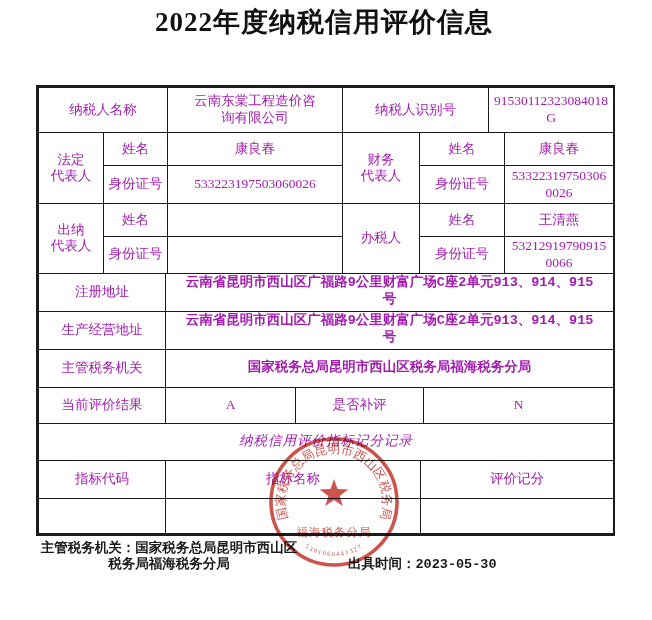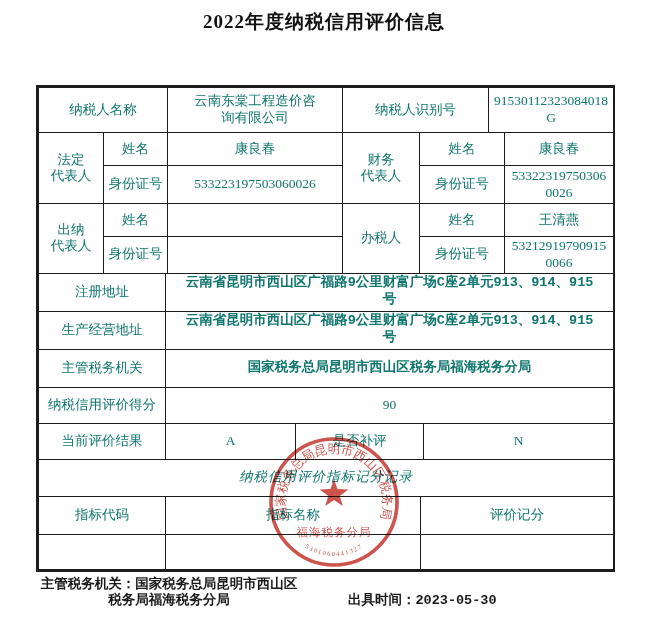--- a/index.html
+++ b/index.html
@@ -1,27 +1,27 @@
 <!DOCTYPE html>
 <html><head>
 <meta charset="utf-8">
 <style>
   html,body{margin:0;padding:0;background:#ffffff;}
   .page{
     position:relative;width:652px;height:620px;background:#ffffff;
     font-family:"Liberation Serif","DejaVu Serif",serif;color:#1a1a1a;overflow:hidden;
   }
   .title{
-    margin:8px 4px 0 0;text-align:center;font-size:19px;font-weight:700;
+    margin:8px 4px 0 0;text-align:center;font-size:27px;font-weight:700;
     letter-spacing:1px;line-height:28px;color:#111;
   }
   .doc{margin:49px 0 0 36px;width:575px;border:2px solid #1c1c1c;}
   .doc table{
     width:575px;table-layout:fixed;border-collapse:collapse;
-    font-size:13.5px;color:#0f766e;
+    font-size:13.5px;color:#a21caf;
   }
   .doc table + table{margin-top:-1px;}
   .doc td{
     border:1px solid #1c1c1c;text-align:center;vertical-align:middle;
     padding:1px 4px;line-height:1.25;overflow:hidden;
   }
   .blk{display:block;line-height:1.2;}
   .num{word-break:break-all;}
   .val-narrow{display:inline-block;max-width:132px;text-align:center;}
   .val-addr{display:inline-block;max-width:410px;}
@@ -127,24 +127,20 @@
         <td>注册地址</td>
         <td><span class="val-addr hei">云南省昆明市西山区广福路9公里财富广场C座2单元913、914、915号</span></td>
       </tr>
       <tr style="height:38px">
         <td>生产经营地址</td>
         <td><span class="val-addr hei">云南省昆明市西山区广福路9公里财富广场C座2单元913、914、915号</span></td>
       </tr>
       <tr style="height:38px">
         <td>主管税务机关</td>
         <td class="hei">国家税务总局昆明市西山区税务局福海税务分局</td>
-      </tr>
-      <tr style="height:36px">
-        <td>纳税信用评价得分</td>
-        <td>90</td>
       </tr>
     </tbody>
       </table>
 
     <table>
       <colgroup>
           <col style="width:127px">
           <col style="width:130px">
           <col style="width:128px">
           <col style="width:190px">

